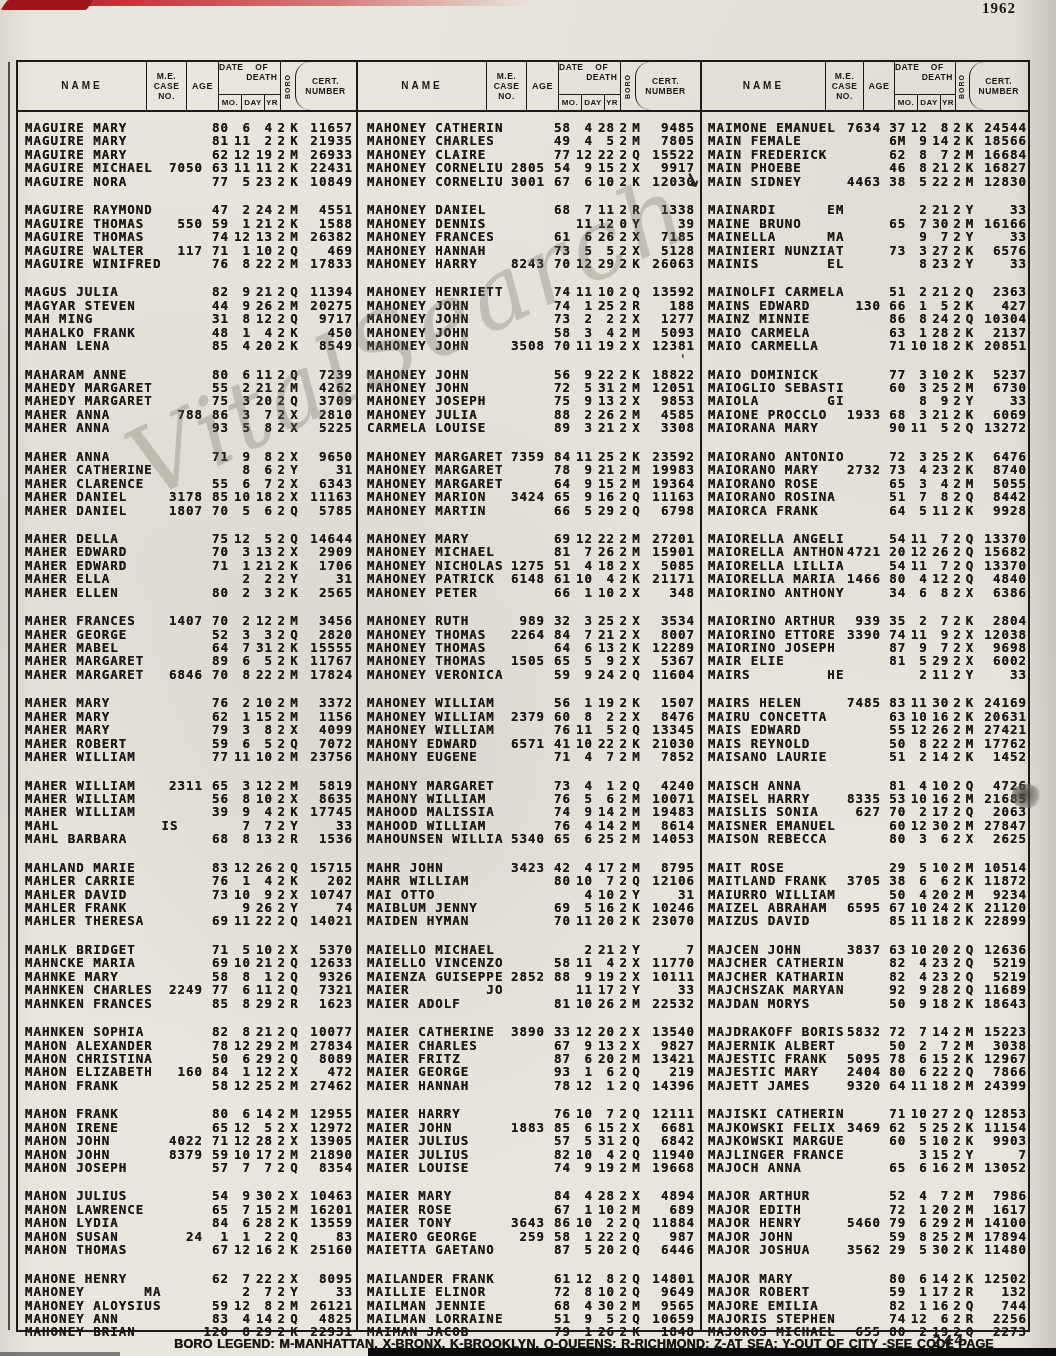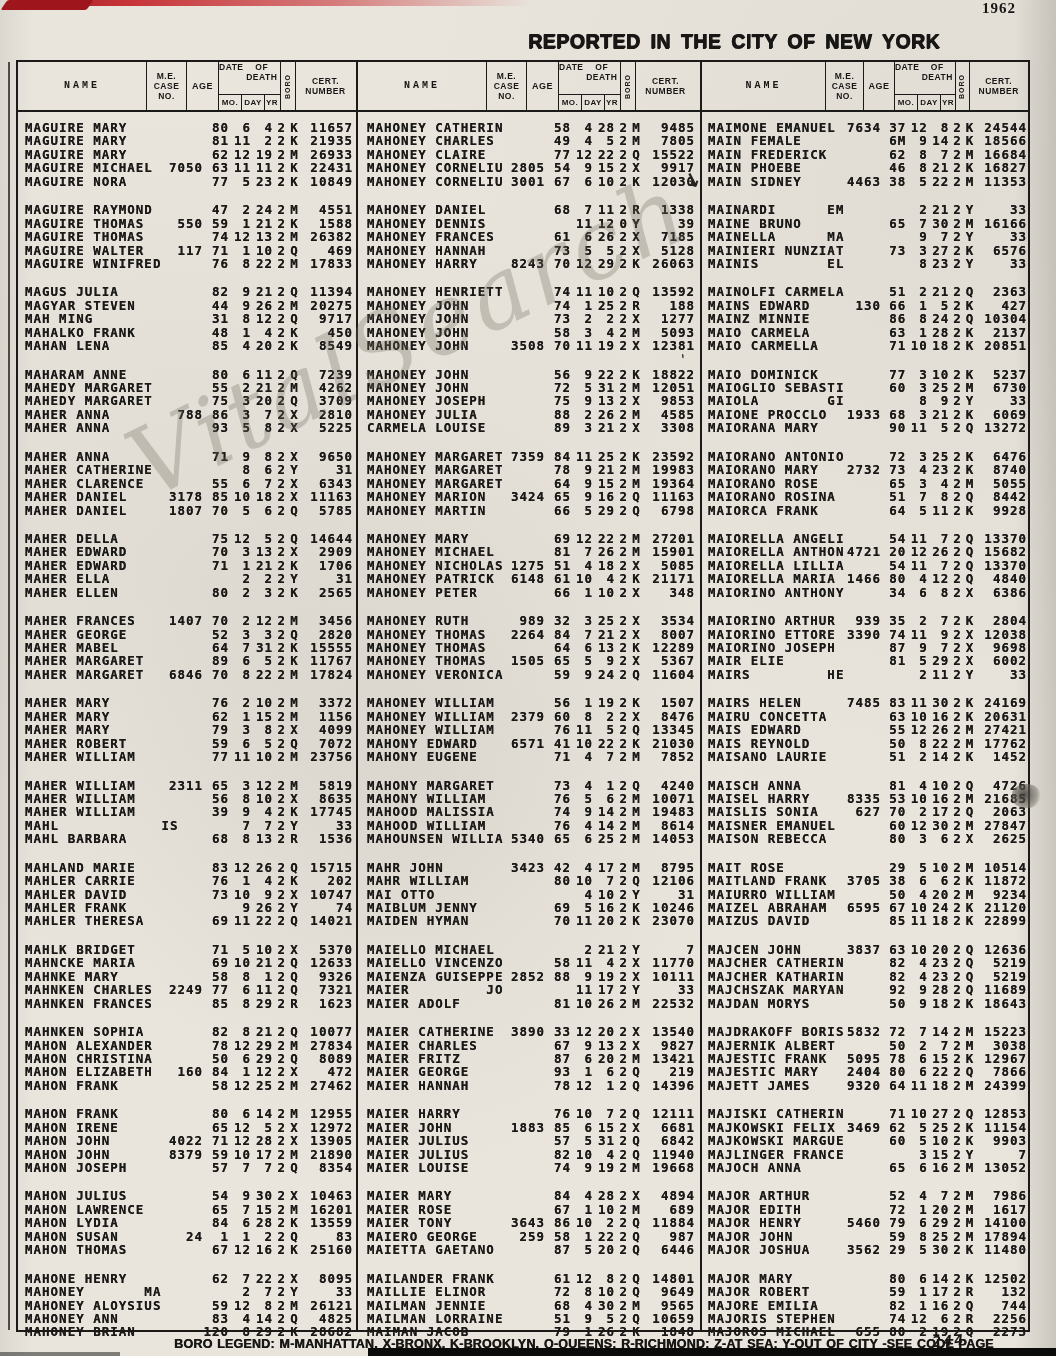--- a/index.html
+++ b/index.html
@@ -22,26 +22,26 @@
     text-shadow:.9px 0 currentColor,0 .7px currentColor;}
   
   .frame{position:absolute;left:16px;top:60px;width:1014px;height:1272px;border:2.5px solid #1b1a18;box-sizing:border-box;}
   .scanline-left{position:absolute;left:8px;top:62px;width:1.5px;height:1268px;background:rgba(30,28,25,.75);}
   .hrow{display:flex;height:48px;border-bottom:2px solid #1b1a18;}
   .hgroup{display:flex;box-sizing:border-box;}
   .hgroup.g1{width:338px;}.hgroup.g2{width:344px;border-left:2px solid #1b1a18;}.hgroup.g3{width:327px;border-left:2px solid #1b1a18;}
   .hc{box-sizing:border-box;border-left:1.5px solid #1b1a18;display:flex;flex-direction:column;align-items:center;justify-content:center;
       font:700 8.5px/1.2 "Liberation Sans",sans-serif;letter-spacing:.5px;text-align:center;}
   .hc:first-child{border-left:none;}
-  .h-name{width:128px;font-size:10px;letter-spacing:3px;font-family:Liberation Mono, monospace;}
+  .h-name{width:128px;font-size:10px;letter-spacing:3px;}
   .h-case{width:40px;}
   .h-age{width:32px;font-size:9px;}
   .h-date{width:62px;padding:0;justify-content:flex-start;}
   .h-boro{width:15px;}
-  .h-cert{width:60px;}
+  .h-cert{width:60px;border-radius:15px;}
   .hline{display:block;}
   .date-top{flex:1;display:flex;justify-content:center;}
   .date-sub{display:flex;width:100%;border-top:1.5px solid #1b1a18;height:15px;align-items:center;}
   .date-sub span{display:block;box-sizing:border-box;font:700 8px/15px "Liberation Sans",sans-serif;}
   .sub-mo{width:22px;}
   .sub-day{width:23px;border-left:1.5px solid #1b1a18;}
   .sub-yr{width:15px;border-left:1.5px solid #1b1a18;}
   .vert{writing-mode:vertical-rl;transform:rotate(180deg);font-size:7px;letter-spacing:1px;}
   
   .columns{display:flex;height:1220px;border-radius:26px;}
@@ -77,21 +77,20 @@
 </style>
 </head>
 <body>
 
 <div class="sheet">
 
   <div class="red-streak"></div>
   <div class="red-blob"></div>
 
   <div class="year">1962</div>
-  <div class="title-sub">REPORTED IN THE CITY OF NEW YORK</div>
 
   <div class="scanline-left"></div>
 
   <div class="frame">
     <div class="hrow">
 
       <div class="hgroup g1">
         <div class="hc h-name">NAME</div>
         <div class="hc h-case">
           <span class="hline">M.E.</span>
@@ -949,21 +948,21 @@
               <span class="c cert">4825</span>
             </div>
             <div class="row">
               <span class="c name">MAHONEY BRIAN</span>
               <span class="c case"></span>
               <span class="c age">120</span>
               <span class="c mo">8</span>
               <span class="c day">29</span>
               <span class="c yr">2</span>
               <span class="c boro">K</span>
-              <span class="c cert">28682</span>
+              <span class="c cert">22931</span>
             </div>
           </div>
         </div>
       <div class="col c2">
           <div class="group">
             <div class="row">
               <span class="c name">MAHONEY CATHERIN</span>
               <span class="c case"></span>
               <span class="c age">58</span>
               <span class="c mo">4</span>
@@ -1785,21 +1784,21 @@
               <span class="c cert">16827</span>
             </div>
             <div class="row">
               <span class="c name">MAIN SIDNEY</span>
               <span class="c case">4463</span>
               <span class="c age">38</span>
               <span class="c mo">5</span>
               <span class="c day">22</span>
               <span class="c yr">2</span>
               <span class="c boro">M</span>
-              <span class="c cert">11353</span>
+              <span class="c cert">12830</span>
             </div>
           </div>
           <div class="group">
             <div class="row">
               <span class="c name">MAINARDI      EM</span>
               <span class="c case"></span>
               <span class="c age"></span>
               <span class="c mo">2</span>
               <span class="c day">21</span>
               <span class="c yr">2</span>

